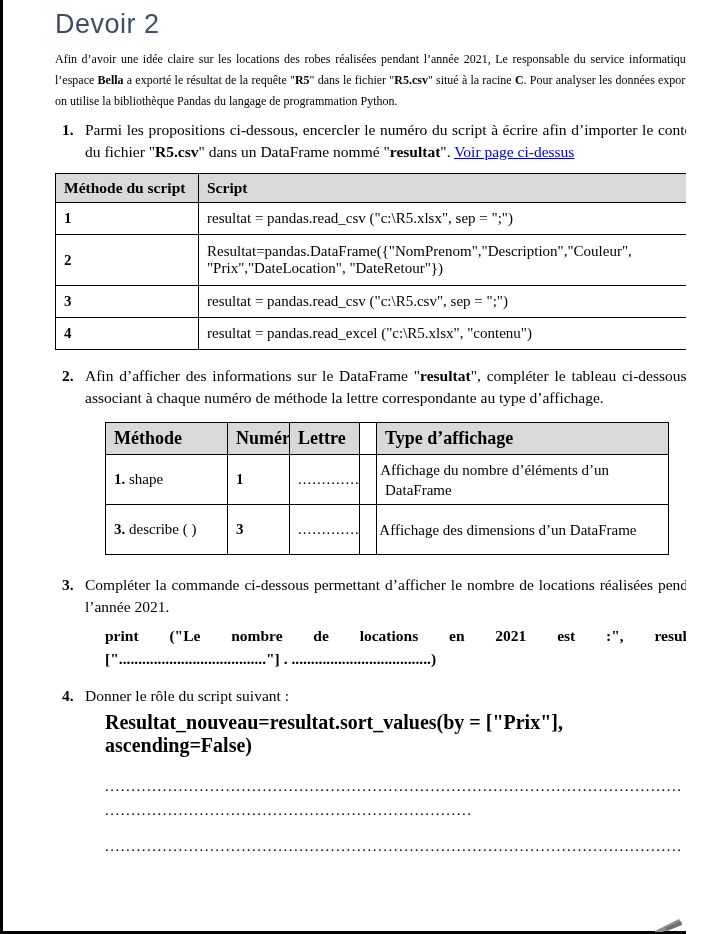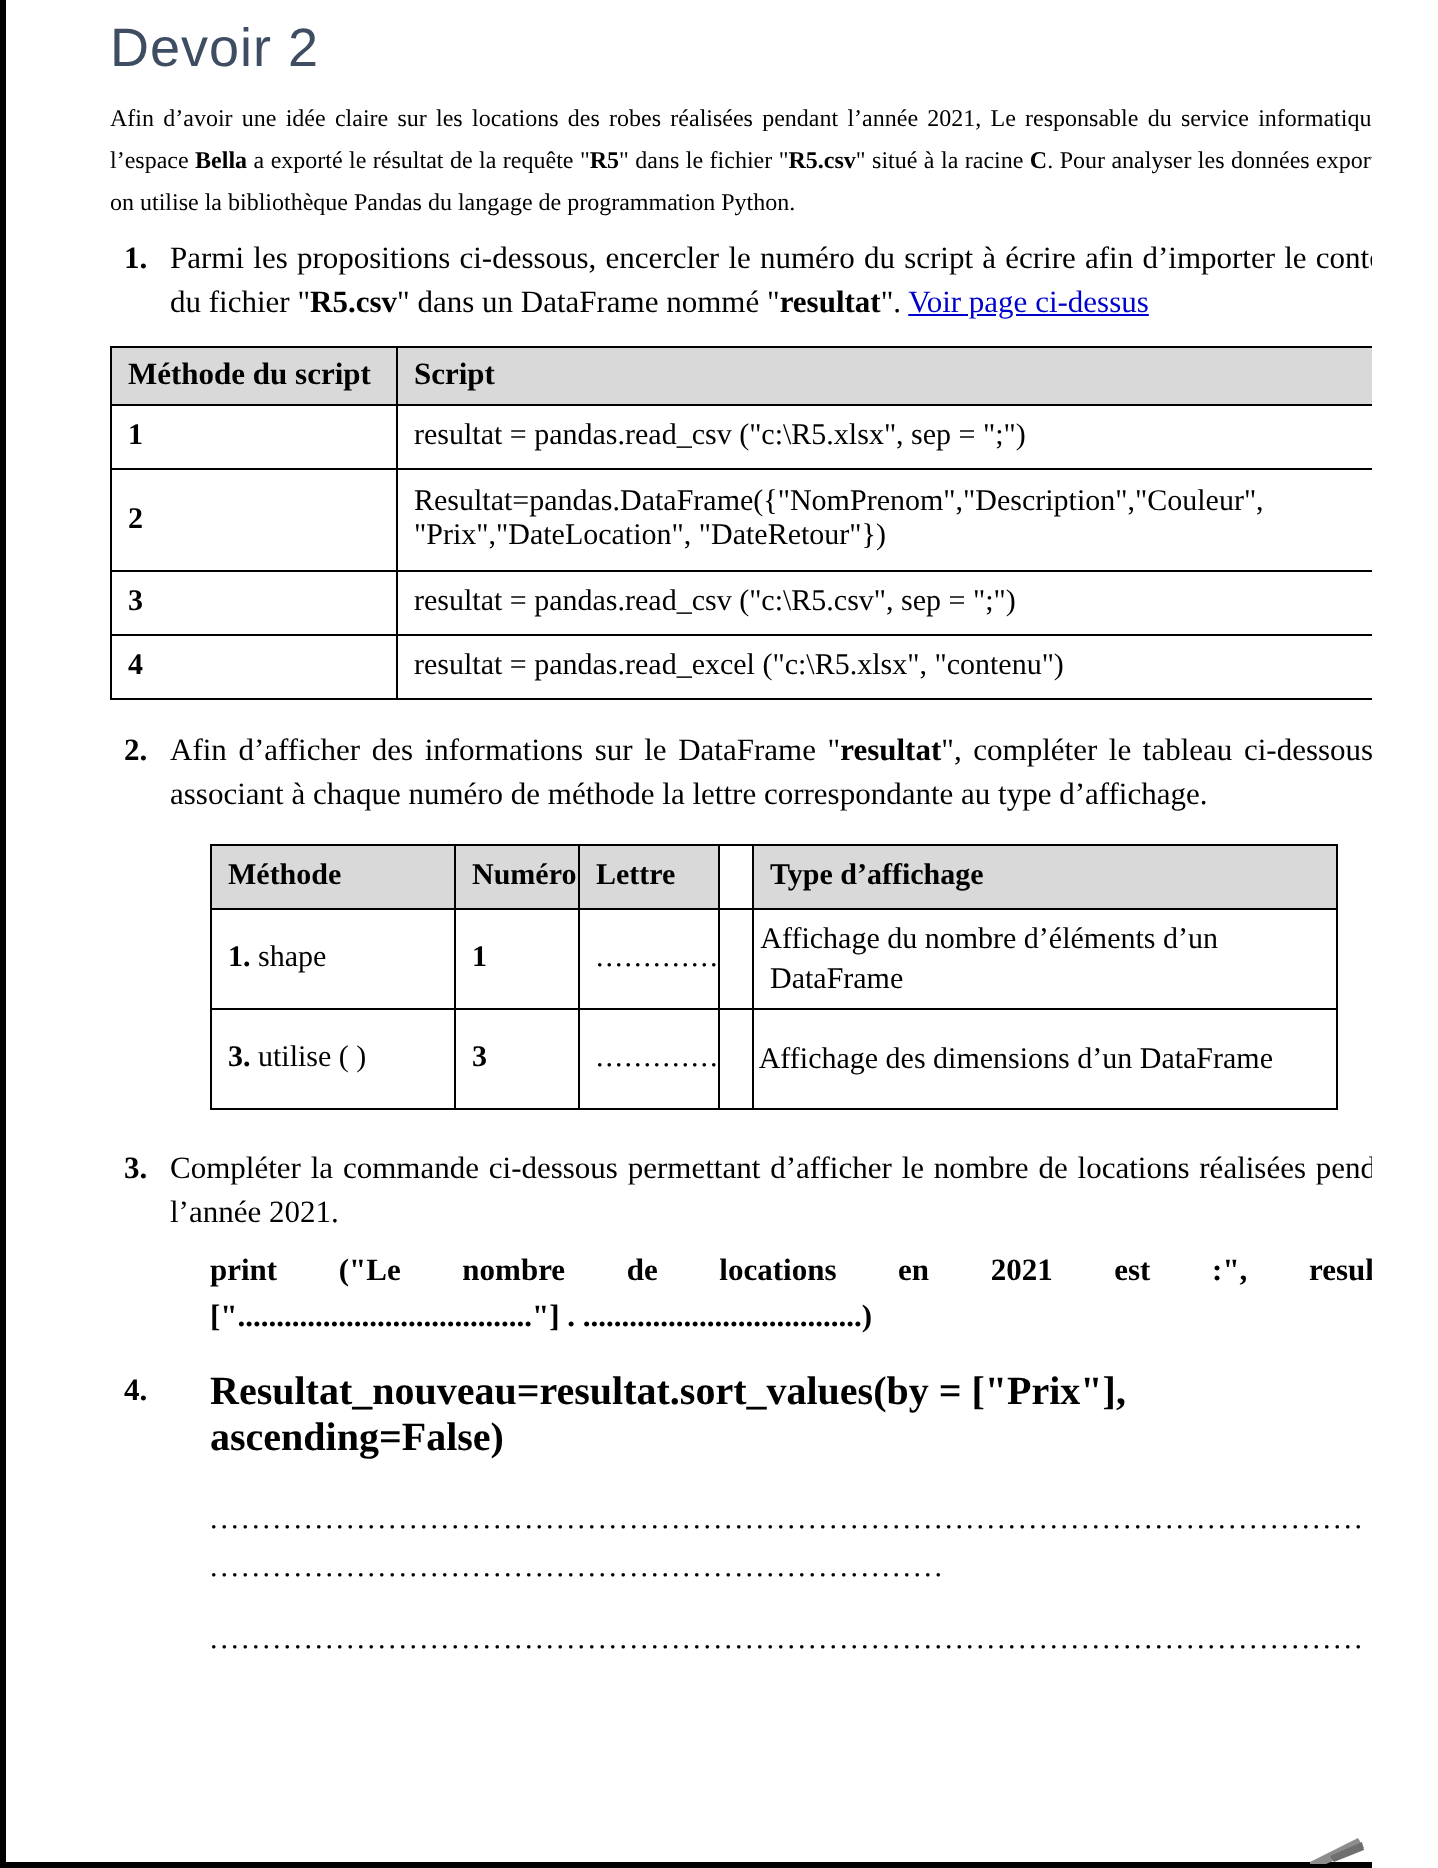--- a/index.html
+++ b/index.html
@@ -38,21 +38,21 @@
   .t1 td.numcell { font-weight:bold; }
   .t1 tr.tall td { height:46px; }
 
   .t2wrap { position:relative; margin:14px 0 0 50px; width:563px; }
   .t2 { width:563px; }
   .t2 .c-meth { width:122px; }
   .t2 .c-numero { width:62px; }
   .t2 .c-lettre { width:70px; }
   .t2 .c-spacer { width:17px; }
   .t2 .c-type { width:292px; }
-  .t2 th { height:27px; font-size:15px;font-family:Liberation Serif, serif; }
+  .t2 th { height:27px; font-size:18px;font-family:Liberation Serif, serif; }
   .t2 td { height:45px; }
   .t2 .spacer { background:#ffffff; position:relative; padding:0; }
   .t2 th.spacer::after {
     content:""; position:absolute; left:-2px; right:-2px; top:-10px; height:12px;
     background:#ffffff; border-left:2px solid #000; border-right:2px solid #000;
   }
   .t2 .typecell { text-indent:-19px; line-height:20px;margin-top:17px; }
   .t2 .dots { letter-spacing:1px; }
 
   .codeblock { margin:7px 0 0 50px; width:600px; font-weight:bold; font-size:15.5px; line-height:23px; }
@@ -135,41 +135,41 @@
           <th>Type d’affichage</th>
         </tr>
         <tr>
           <td><span class="b">1.</span><span> shape</span></td>
           <td class="b">1</td>
           <td class="dots">.............</td>
           <td class="spacer"></td>
           <td class="typecell"><span class="b">a.</span><span> Affichage du nombre d’éléments d’un DataFrame</span></td>
         </tr>
         <tr>
-          <td><span class="b">3.</span><span> utilise ( )</span></td>
+          <td><span class="b">3.</span><span> describe ( )</span></td>
           <td class="b">3</td>
           <td class="dots">.............</td>
           <td class="spacer"></td>
           <td class="typecell"><span class="b">c.</span><span> Affichage des dimensions d’un DataFrame</span></td>
         </tr>
       </tbody>
         </table>
     </div>
 
     <div class="qitem q3">
       <span class="qnum">3.</span><span>Compléter la commande ci-dessous permettant d’afficher le nombre de locations réalisées pendant l’année 2021.</span>
     </div>
 
     <div class="codeblock">
       <div class="code-just">print ("Le nombre de locations en 2021 est :", resultat</div>
       <div>["......................................"] . ....................................)</div>
     </div>
 
     <div class="qitem q4">
-      <span class="qnum">4.</span>
+      <span class="qnum">4.</span><span>Donner le rôle du script suivant :</span>
     </div>
 
     <div class="codeline">Resultat_nouveau=resultat.sort_values(by = ["Prix"], ascending=False)</div>
 
     <div class="ansline ans1">..............................................................................................................</div>
     <div class="ansline ans2">......................................................................</div>
     <div class="ansline ans3">..............................................................................................................</div>
 
   </div>
 

